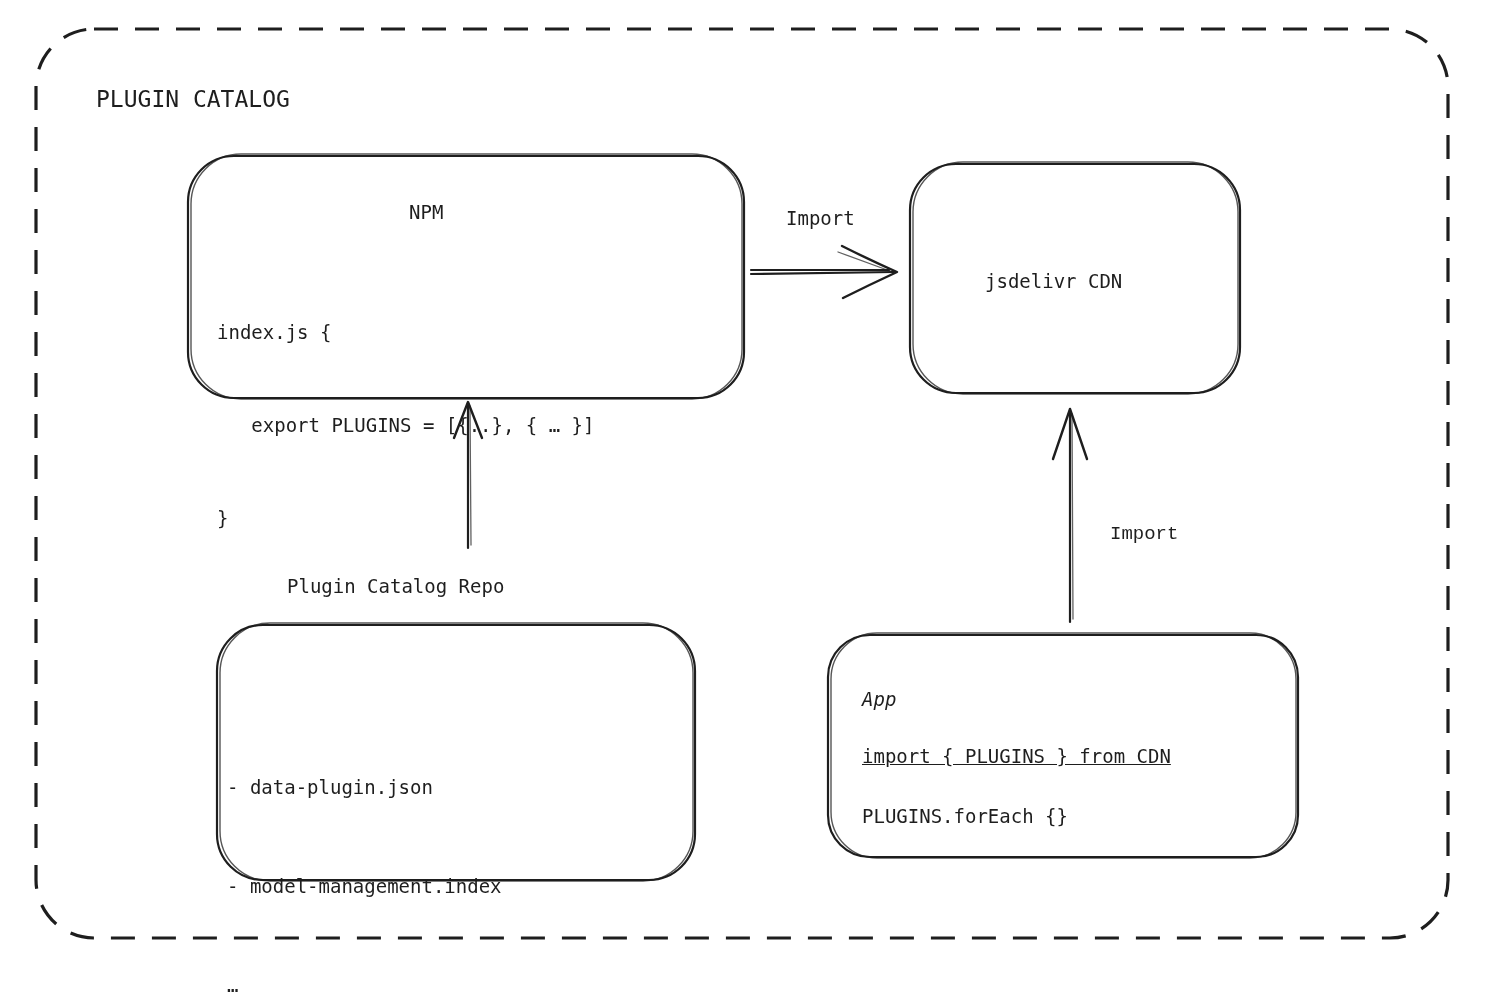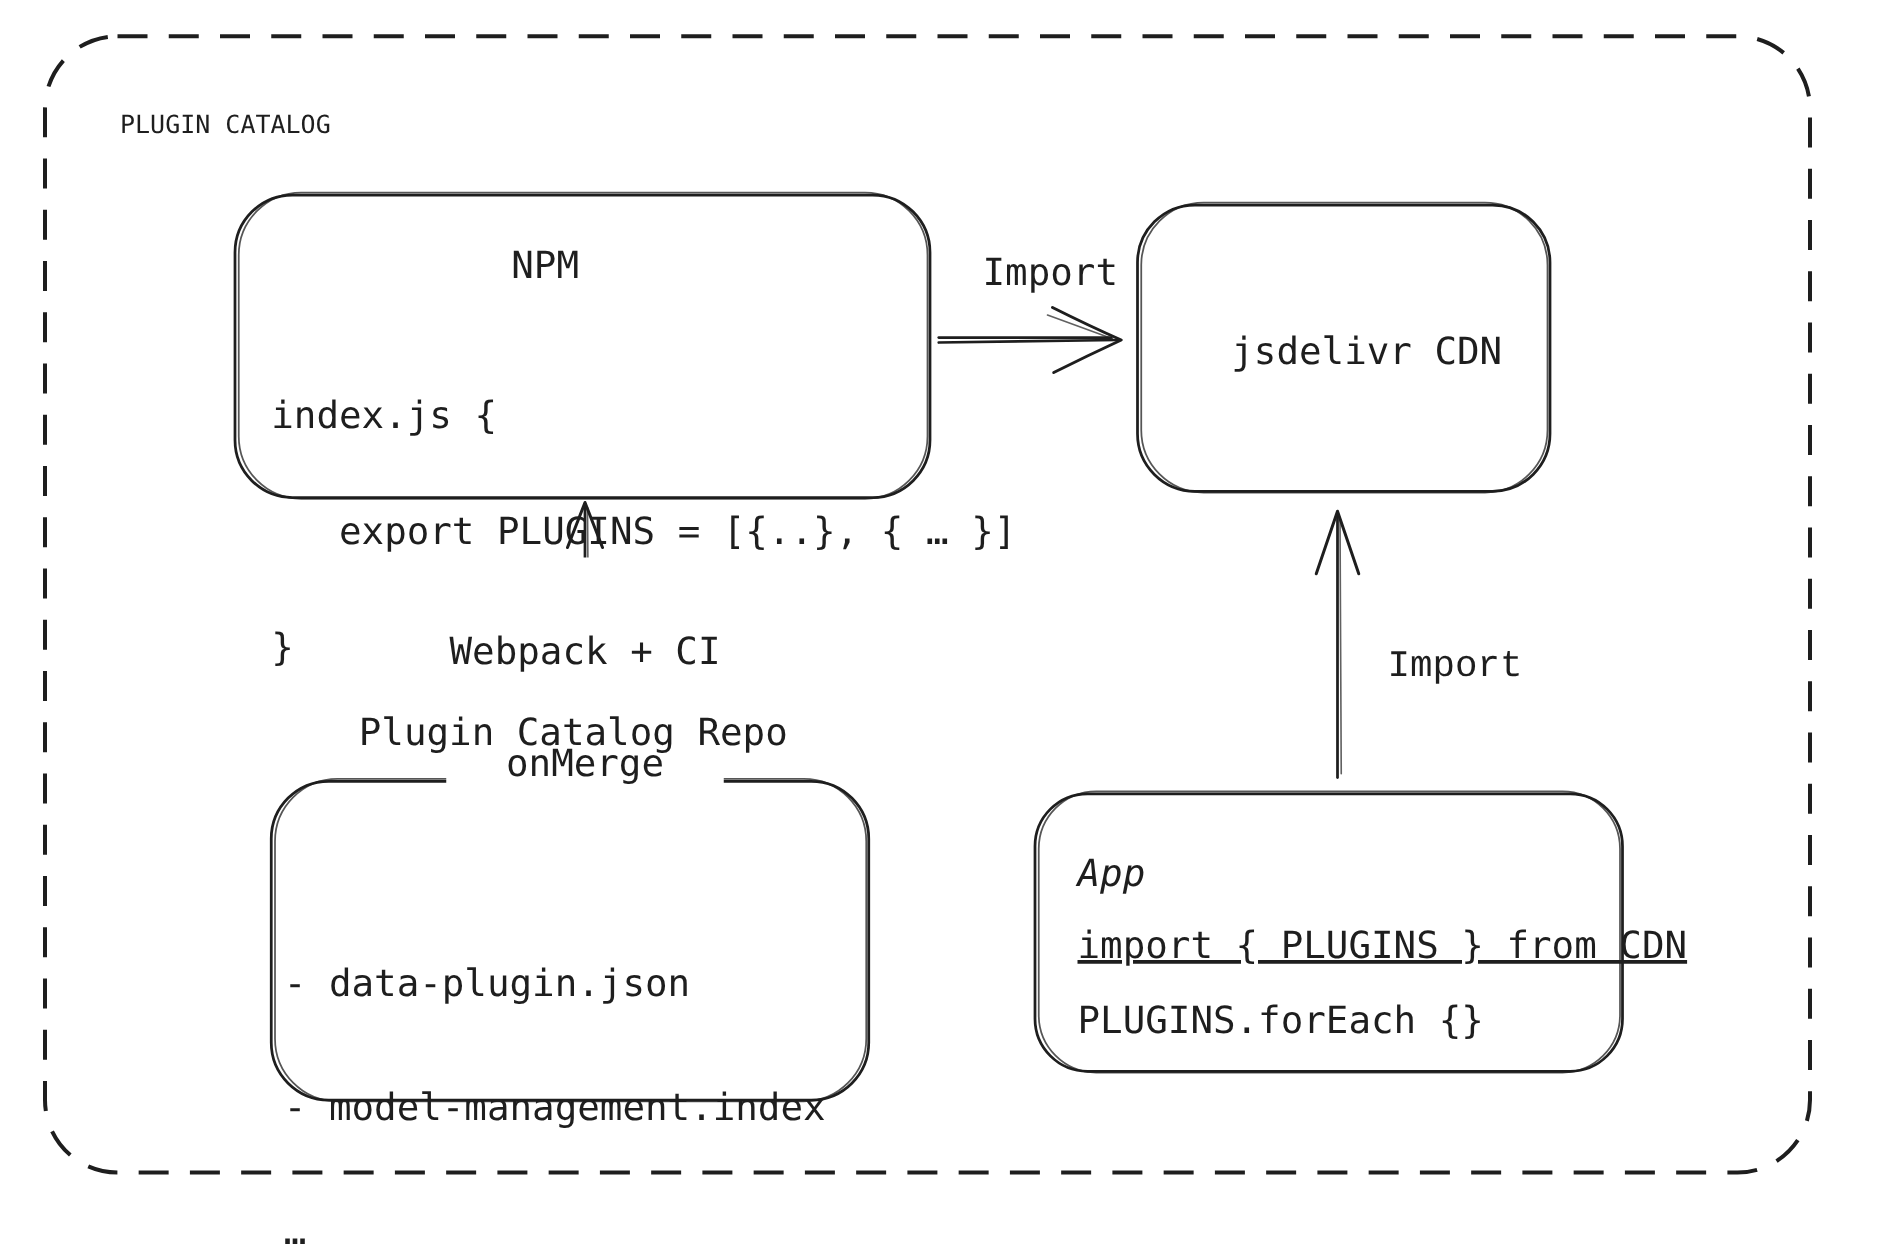--- a/index.html
+++ b/index.html
@@ -12,25 +12,25 @@
     background: var(--bg);
     overflow: hidden;
     font-family: "DejaVu Sans Mono", "Liberation Mono", monospace;
     color: var(--ink);
   }
   .layer { position: absolute; left: 0; top: 0; }
   .t {
     position: absolute;
     font-family: "DejaVu Sans Mono", "Liberation Mono", monospace;
     color: var(--ink);
-    font-size: 30px;
+    font-size: 19px;
     line-height: 31px;
     white-space: pre;
   }
-  .title { font-size: 20px; }
+  .title { font-size: 23px; }
   .code { line-height: 31px; }
   .repo-files { line-height: 33px; }
   .edge-label-center {
     text-align: center;
     background: var(--bg);
     line-height: 30px;
     padding: 1px 0;
   }
   
   .sk1 { fill: #ffffff; stroke: var(--ink); stroke-width: 2.2; }
@@ -101,24 +101,20 @@
   <div class="t code" style="left:217px; top:255px;">
     <div>index.js {</div>
     <div>   export PLUGINS = [{..}, { … }]</div>
     <div>}</div>
   </div>
 
   <div class="t" style="left:786px; top:203px;">Import</div>
 
   <div class="t" style="left:985px; top:266px;">jsdelivr CDN</div>
 
-  <div class="t edge-label-center" style="left:357px; top:446px; width:222px;">
-    <div>Webpack + CI</div>
-    <div>onMerge</div>
-  </div>
 
   <div class="t" style="left:287px; top:571px;">Plugin Catalog Repo</div>
 
   <div class="t repo-files" style="left:227px; top:705px;">
     <div>- data-plugin.json</div>
     <div>- model-management.index</div>
     <div>…</div>
   </div>
 
   <div class="t" style="left:1110px; top:519px;font-family:Liberation Mono, monospace;">Import</div>

